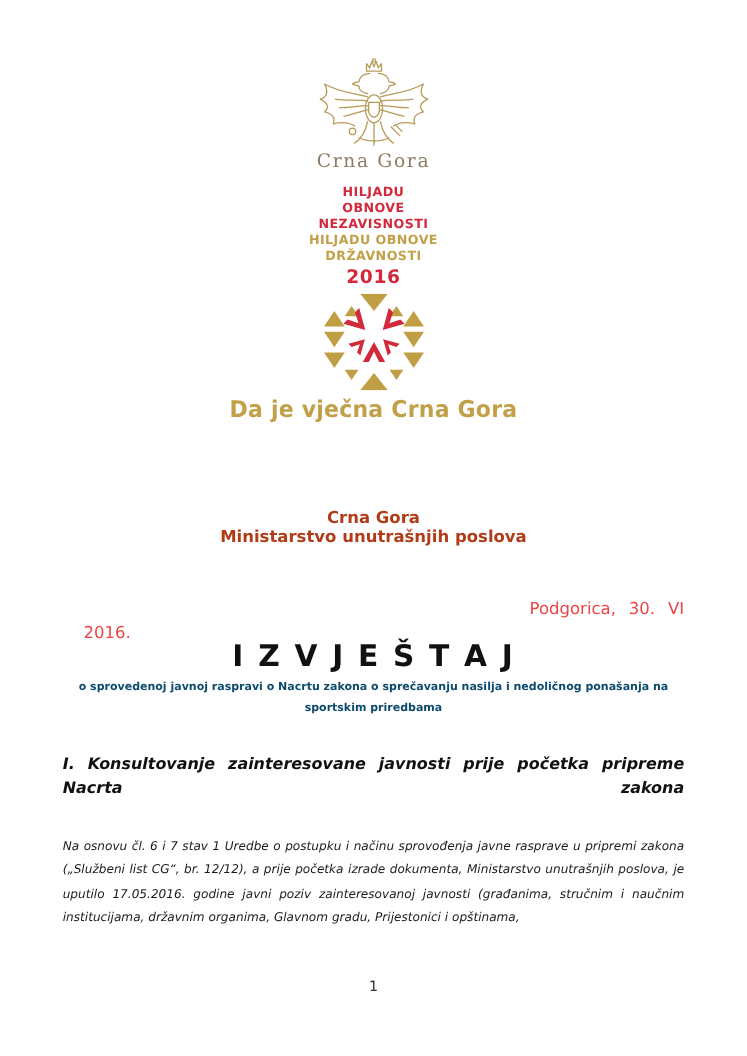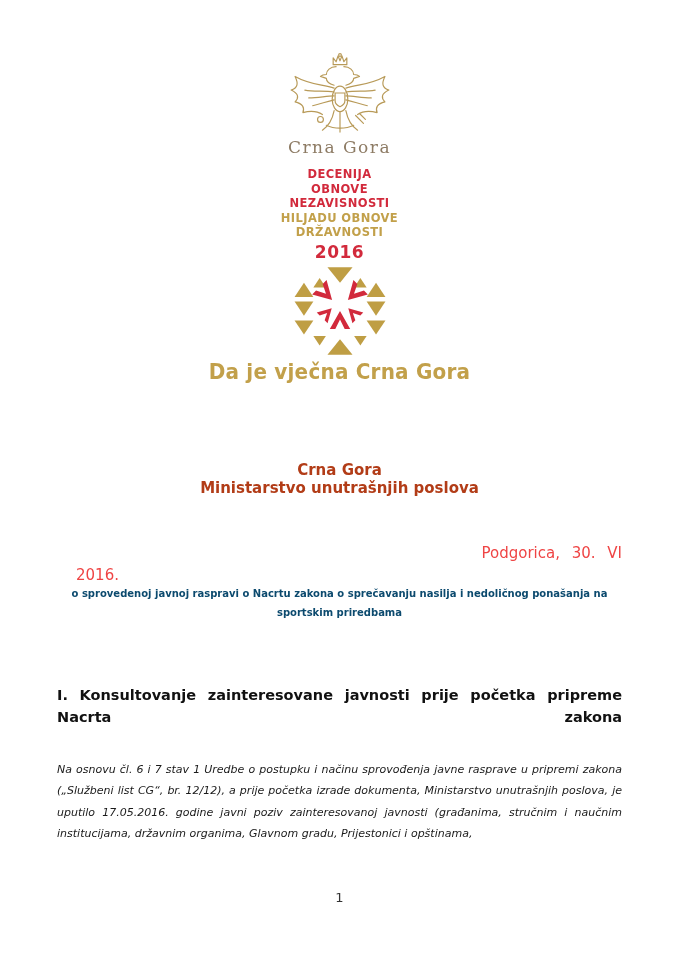--- a/index.html
+++ b/index.html
@@ -42,21 +42,21 @@
   .titleblock{position:absolute;top:581px;left:0;width:679px;text-align:center;}
   .title-main{font-size:27px;font-weight:bold;letter-spacing:1.5px;word-spacing:1px;color:#111;}
   .title-sub{
     font-size:10px;font-weight:bold;line-height:18.5px;color:#0c4a6e;
     max-width:545px;margin:4px auto 4px auto;
   }
 
   
   .bodyblock{position:absolute;top:684px;left:57px;width:565px;}
   .section-heading{
-    font-weight:bold;font-size:14.5px;line-height:22px;
+    font-weight:bold;font-style:italic;font-size:14.5px;line-height:22px;
     text-align:justify;color:#111;
   }
   .section-heading::after{content:"";display:inline-block;width:100%;}
   .paragraph{
     margin-top:9px;font-style:italic;font-size:11px;line-height:21.4px;
     text-align:justify;color:#1a1a1a;
   }
 
   
   .pagenum{position:absolute;top:890px;left:0;width:679px;text-align:center;font-size:13px;color:#333;}
@@ -94,21 +94,21 @@
         <path d="M46,75 C54,79 66,79 74,75"></path>
 
         <circle cx="40" cy="69" r="3"></circle>
         <path d="M76,65 L84,73 M80,63 L86,69"></path>
       </g>
     </svg>
 
     <div class="country-serif">Crna Gora</div>
 
     <div class="banner">
-      <div class="red">DECENIJA</div>
+      <div class="red">HILJADU</div>
       <div class="red">OBNOVE</div>
       <div class="red">NEZAVISNOSTI</div>
       <div class="gold">HILJADU OBNOVE</div>
       <div class="gold">DRŽAVNOSTI</div>
     </div>
     <div class="banner-year">2016</div>
 
     <svg class="ornament-svg" width="94" height="88" viewBox="0 0 120 112">
       <g fill="#bf9e44">
         <polygon points="44,0 76,0 60,20"></polygon>
@@ -140,20 +140,21 @@
     <div>Crna Gora</div>
     <div>Ministarstvo unutrašnjih poslova</div>
   </div>
 
   <div class="dateline">
     <div class="dateline-r">Podgorica, 30. VI</div>
     <div class="dateline-l">2016.</div>
   </div>
 
   <div class="titleblock">
+    <div class="title-main">I Z V J E Š T A J</div>
     <div class="title-sub">o sprovedenoj javnoj raspravi o Nacrtu zakona o sprečavanju nasilja i nedoličnog ponašanja na sportskim priredbama</div>
   </div>
 
   <div class="bodyblock">
     <div class="section-heading">I. Konsultovanje zainteresovane javnosti prije početka pripreme Nacrta zakona</div>
     <div class="paragraph">Na osnovu čl. 6 i 7 stav 1 Uredbe o postupku i načinu sprovođenja javne rasprave u pripremi zakona („Službeni list CG“, br. 12/12), a prije početka izrade dokumenta, Ministarstvo unutrašnjih poslova, je uputilo 17.05.2016. godine javni poziv zainteresovanoj javnosti (građanima, stručnim i naučnim institucijama, državnim organima, Glavnom gradu, Prijestonici i opštinama,</div>
   </div>
 
   <div class="pagenum">1</div>
 

